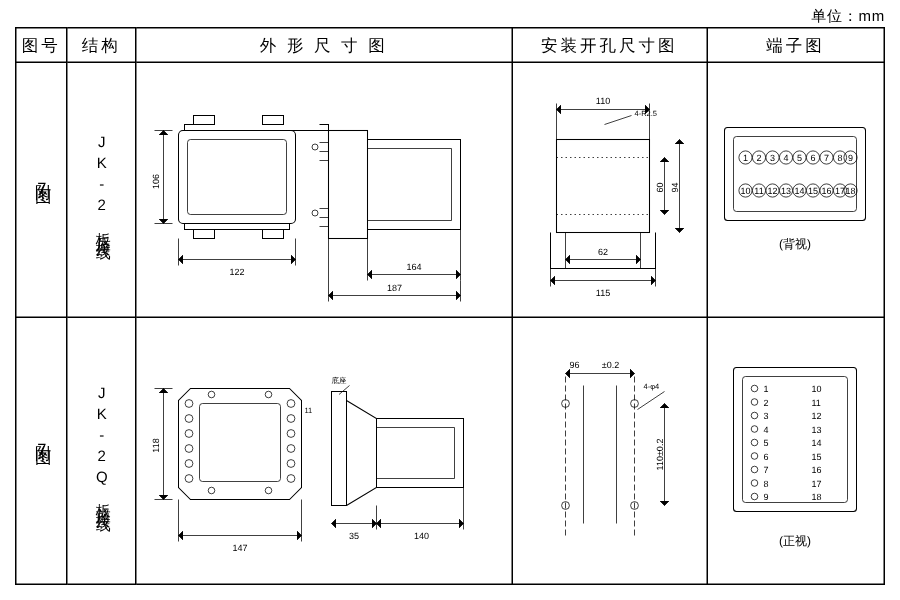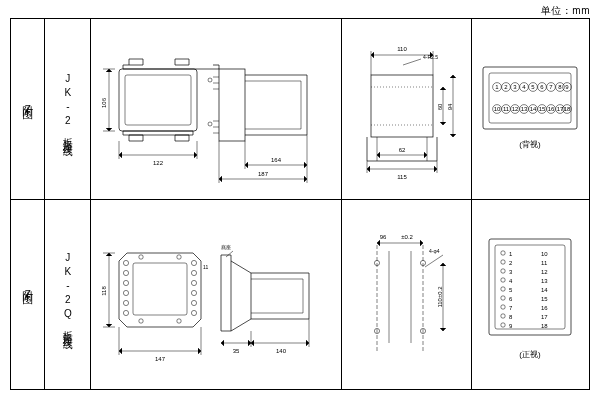--- a/index.html
+++ b/index.html
@@ -65,20 +65,27 @@
 
 <table class="main">
   <colgroup>
     <col class="col-num">
       <col class="col-struct">
       <col class="col-outline">
       <col class="col-mount">
       <col class="col-term">
   </colgroup>
   <tbody>
+      <tr>
+    <th class="hdr">图号</th>
+    <th class="hdr">结构</th>
+    <th class="hdr">外 形 尺 寸 图</th>
+    <th class="hdr">安装开孔尺寸图</th>
+    <th class="hdr">端子图</th>
+  </tr>
 
   <tr style="height:170px;">
     <td>
       <span class="vert">附图7</span>
     </td>
     <td>
       <span class="vert struct-txt">JK-2板后接线</span>
     </td>
 
     <td>

